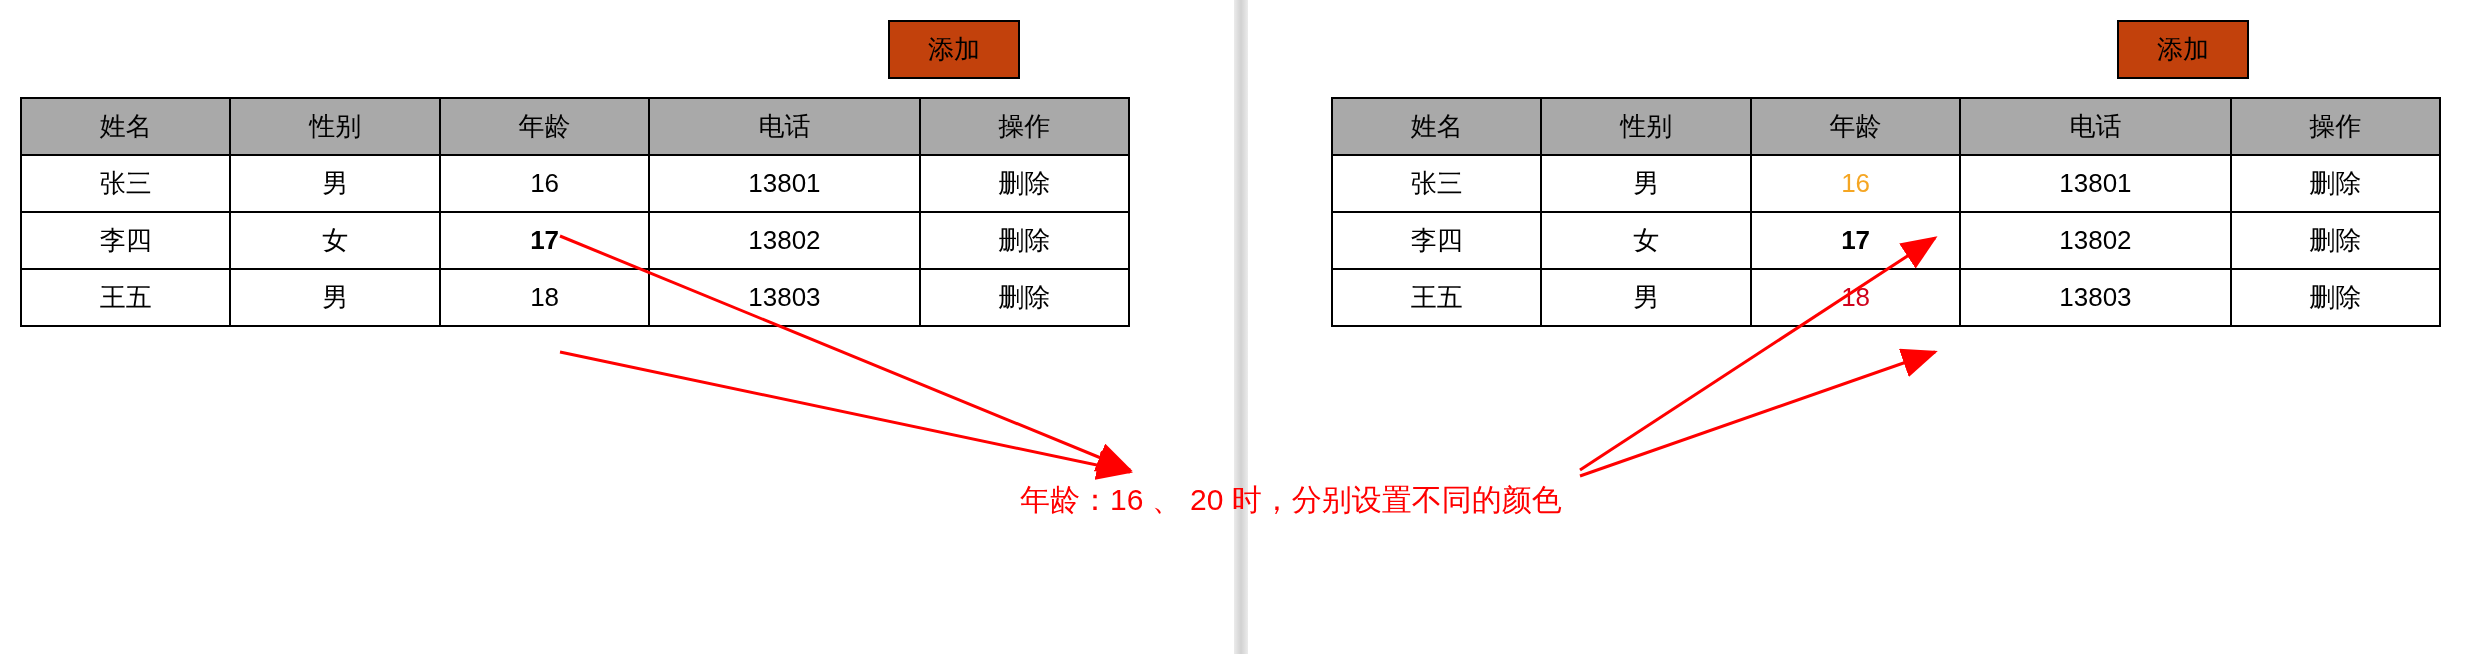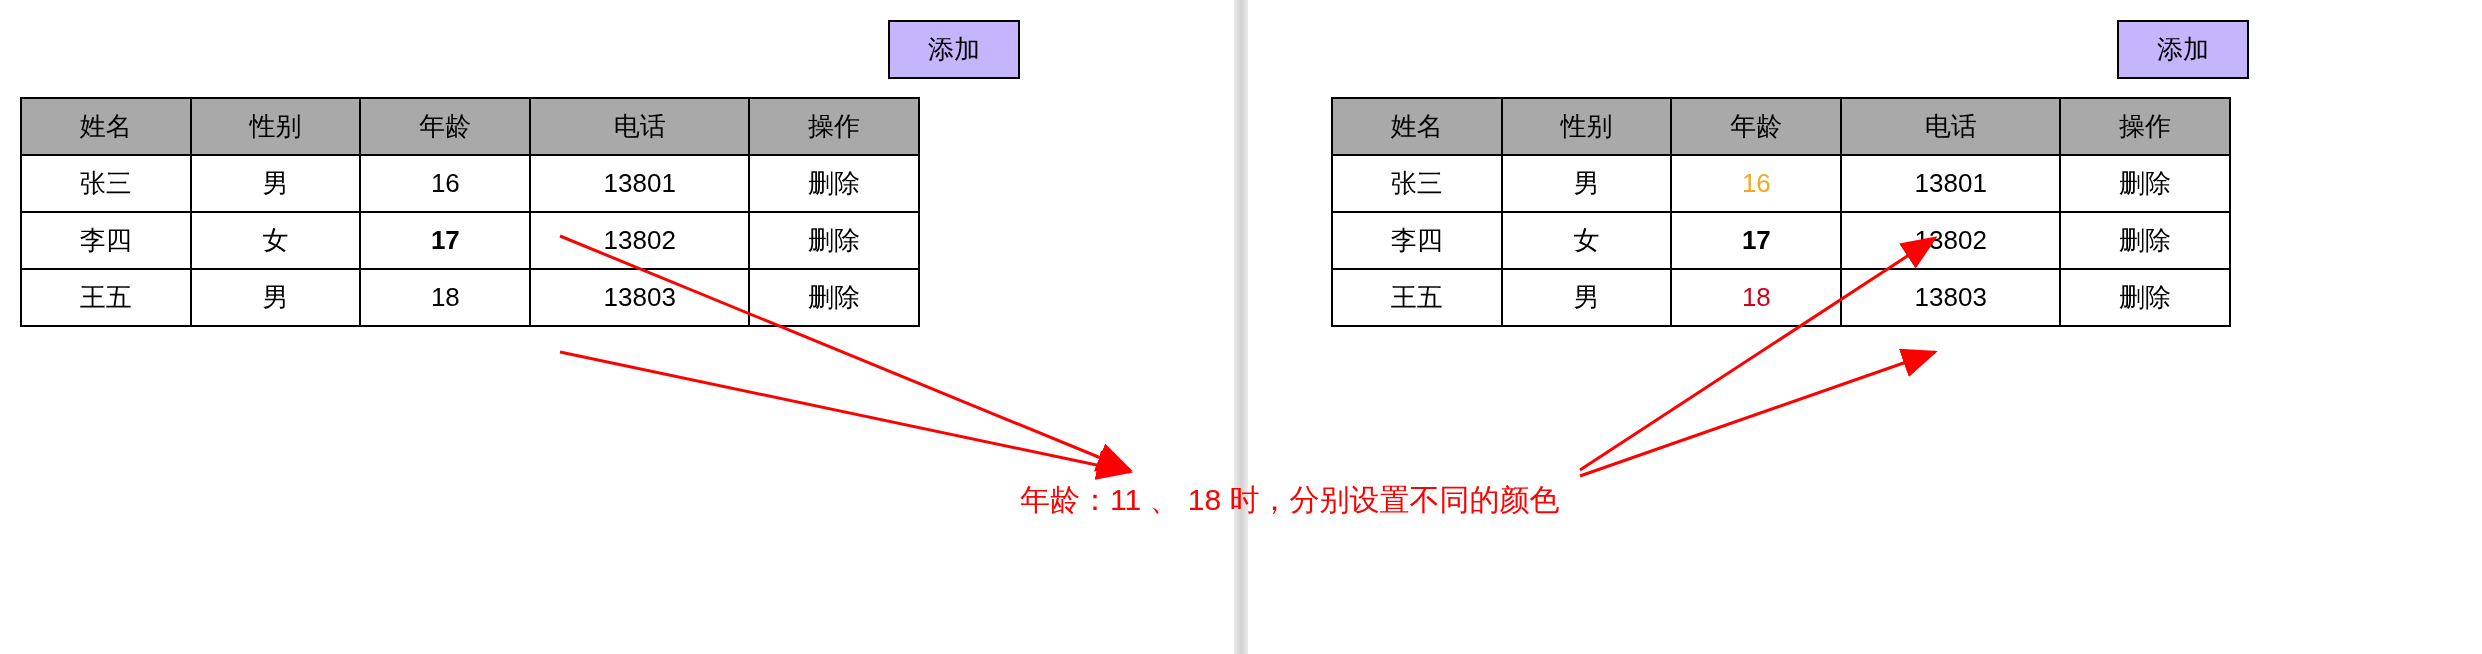--- a/index.html
+++ b/index.html
@@ -34,28 +34,28 @@
     .add-btn-wrap {
       display: flex;
       justify-content: flex-end;
       margin-bottom: 18px;
       padding-right: calc(100% - 1000px);
     }
     .panel-left .add-btn-wrap { padding-right: calc(100% - 1000px); }
     .panel-right .add-btn-wrap { padding-right: calc(100% - 918px); }
     .add-btn {
       border: 2px solid #000;
-      background: #c4b5fd;
+      background: #c2410c;
       padding: 10px 38px;
       font-size: 26px;
       cursor: pointer;
     }
     table {
       border-collapse: collapse;
-      width: 900px;
+      width: 1110px;
     }
     .panel-right table { margin-left: 0; }
     th, td {
       border: 2px solid #000;
       text-align: center;
       padding: 10px 8px;
       font-size: 26px;
       font-weight: 400;
     }
     th {
@@ -176,13 +176,13 @@
     </marker>
   </defs>
 
   <line x1="560" y1="236" x2="1130" y2="470" marker-end="url(#ah)"></line>
   <line x1="560" y1="352" x2="1130" y2="472" marker-end="url(#ah)"></line>
 
   <line x1="1580" y1="470" x2="1935" y2="238" marker-end="url(#ah)"></line>
   <line x1="1580" y1="476" x2="1935" y2="352" marker-end="url(#ah)"></line>
 </svg>
 
-<div class="annotation-text" style="left:1020px; top:480px;">年龄：11 、 18 时，分别设置不同的颜色</div>
+<div class="annotation-text" style="left:1020px; top:480px;">年龄：16 、 20 时，分别设置不同的颜色</div>
 
 </body></html>

